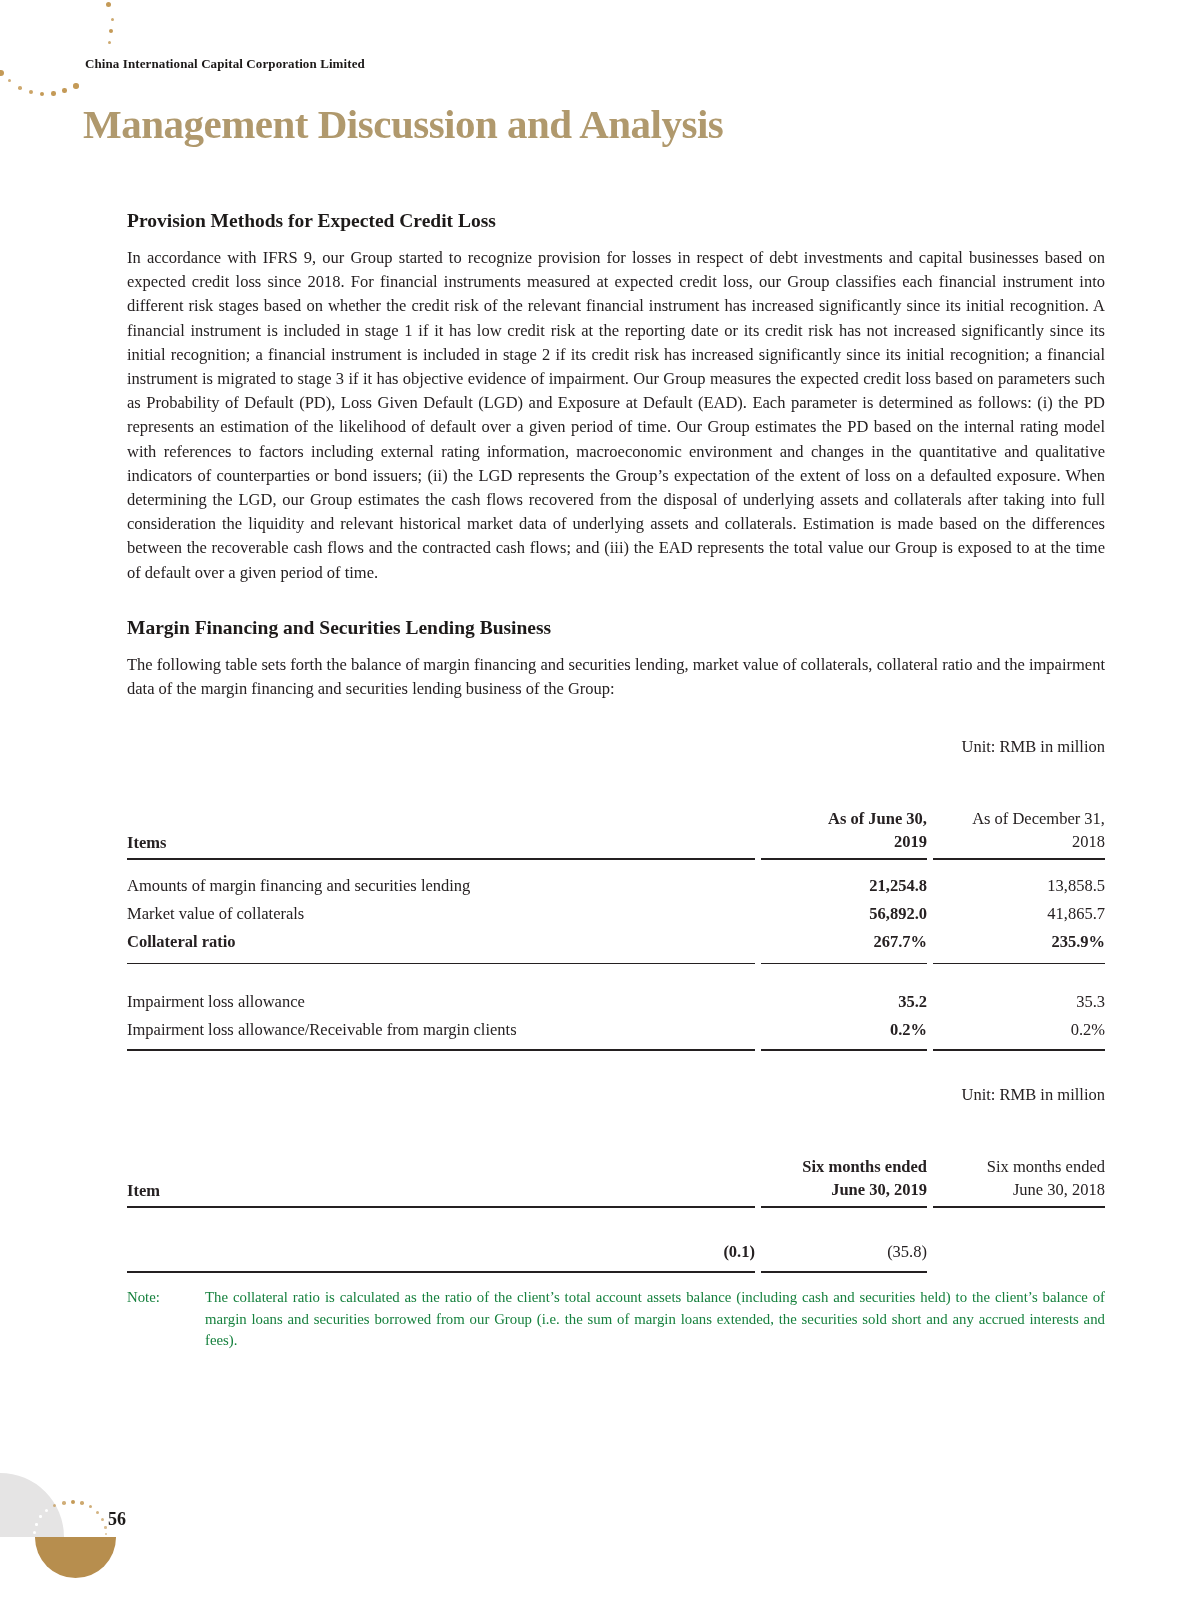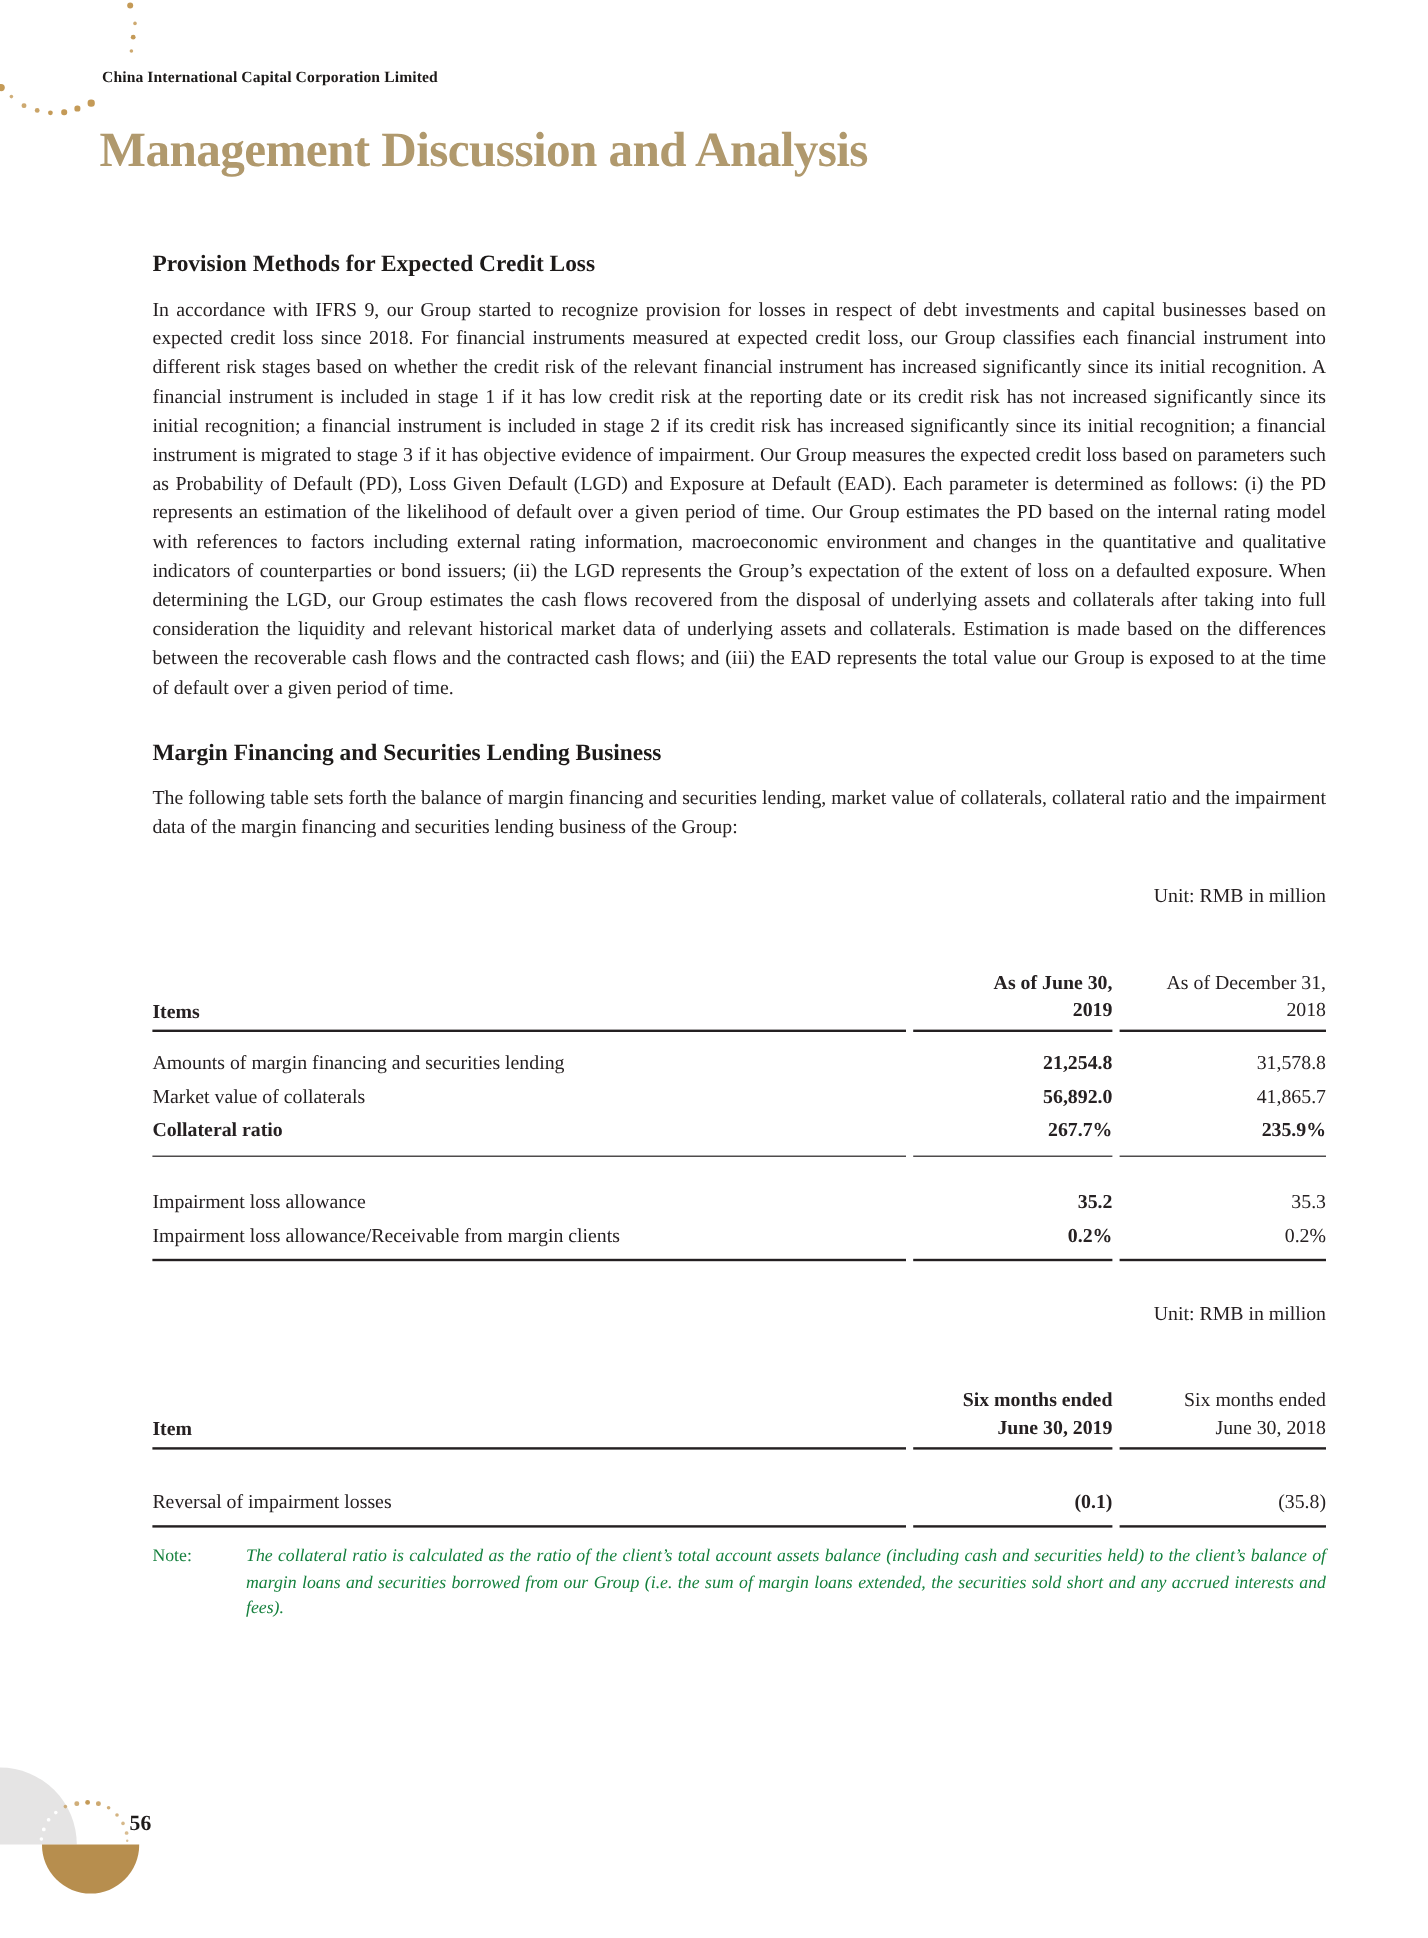--- a/index.html
+++ b/index.html
@@ -56,21 +56,21 @@
   .row-cell.bold { font-weight: bold; }
   .first-row { padding-top: 12px; }
   .rule-thin { border-bottom: 1.3px solid #242021; padding-bottom: 7px; font-weight: bold; }
   .rule-thick { border-bottom: 2.6px solid #242021; padding-bottom: 5px; }
   .spacer-row { height: 24px; grid-column: 1 / span 3; }
   .t2-row { padding-top: 30px; }
 
   
   .note { display: flex; margin-top: 14px; font-size: 14.8px; line-height: 21.6px; color: #15803d; gap: 32px; }
   .note-label { width: 46px; flex: 0 0 46px; }
-  .note-text { flex: 1; text-align: justify; font-style: italic; }
+  .note-text { flex: 1; text-align: justify; }
 
   
   .gray-semi {
     position: absolute; left: -66px; top: 1473px;
     width: 130px; height: 64px;
     border-radius: 65px 65px 0 0;
     background: #e5e4e4;
   }
   .gold-semi {
     position: absolute; left: 35px; top: 1537px;
@@ -123,21 +123,21 @@
         <div>As of June 30,</div>
         <div>2019</div>
       </div>
       <div class="cell th-num">
         <div>As of December 31,</div>
         <div>2018</div>
       </div>
 
       <div class="cell row-cell first-row">Amounts of margin financing and securities lending</div>
       <div class="cell row-cell num bold first-row">21,254.8</div>
-      <div class="cell row-cell num first-row">31,578.8</div>
+      <div class="cell row-cell num first-row">13,858.5</div>
 
       <div class="cell row-cell">Market value of collaterals</div>
       <div class="cell row-cell num bold">56,892.0</div>
       <div class="cell row-cell num">41,865.7</div>
 
       <div class="cell row-cell rule-thin">Collateral ratio</div>
       <div class="cell row-cell num bold rule-thin">267.7%</div>
       <div class="cell row-cell num rule-thin">235.9%</div>
 
       <div class="spacer-row"></div>
@@ -157,21 +157,20 @@
       <div class="cell th-left">Item</div>
       <div class="cell th-num bold">
         <div>Six months ended</div>
         <div>June 30, 2019</div>
       </div>
       <div class="cell th-num">
         <div>Six months ended</div>
         <div>June 30, 2018</div>
       </div>
 
-      <div class="cell row-cell t2-row rule-thick">Reversal of impairment losses</div>
       <div class="cell row-cell num bold t2-row rule-thick">(0.1)</div>
       <div class="cell row-cell num t2-row rule-thick">(35.8)</div>
     </div>
 
     <div class="note">
       <div class="note-label">Note:</div>
       <div class="note-text">The collateral ratio is calculated as the ratio of the client’s total account assets balance (including cash and securities held) to the client’s balance of margin loans and securities borrowed from our Group (i.e. the sum of margin loans extended, the securities sold short and any accrued interests and fees).</div>
     </div>
 
   </div>

